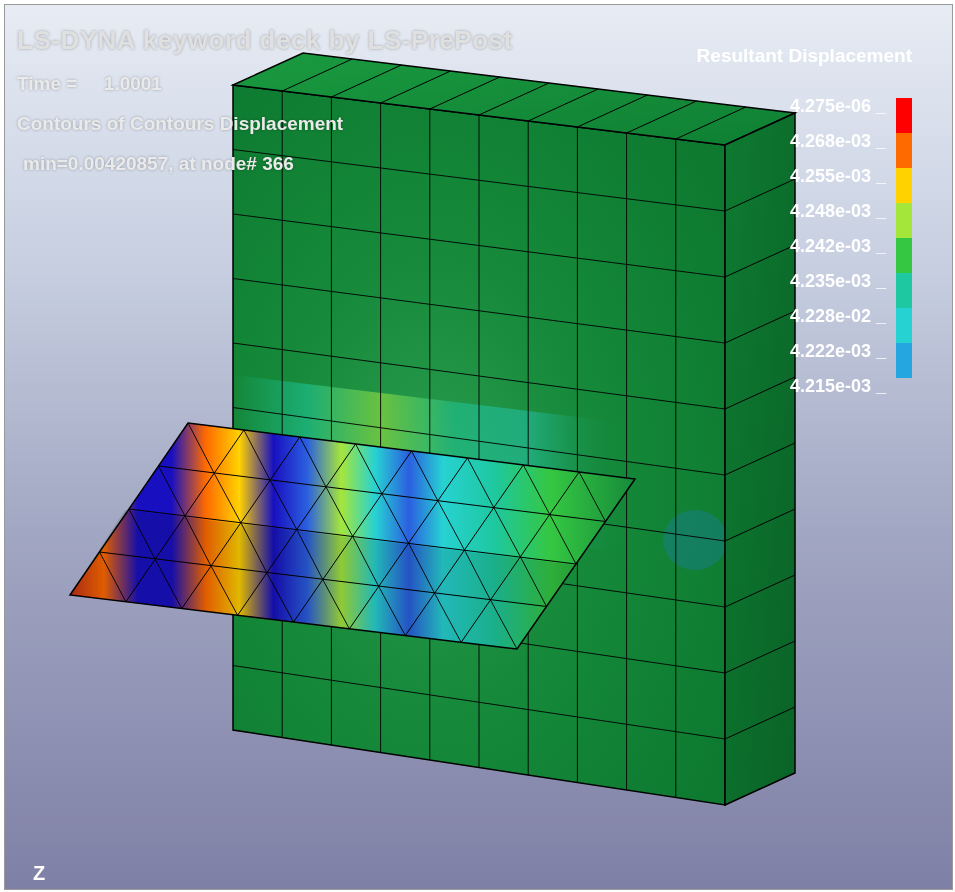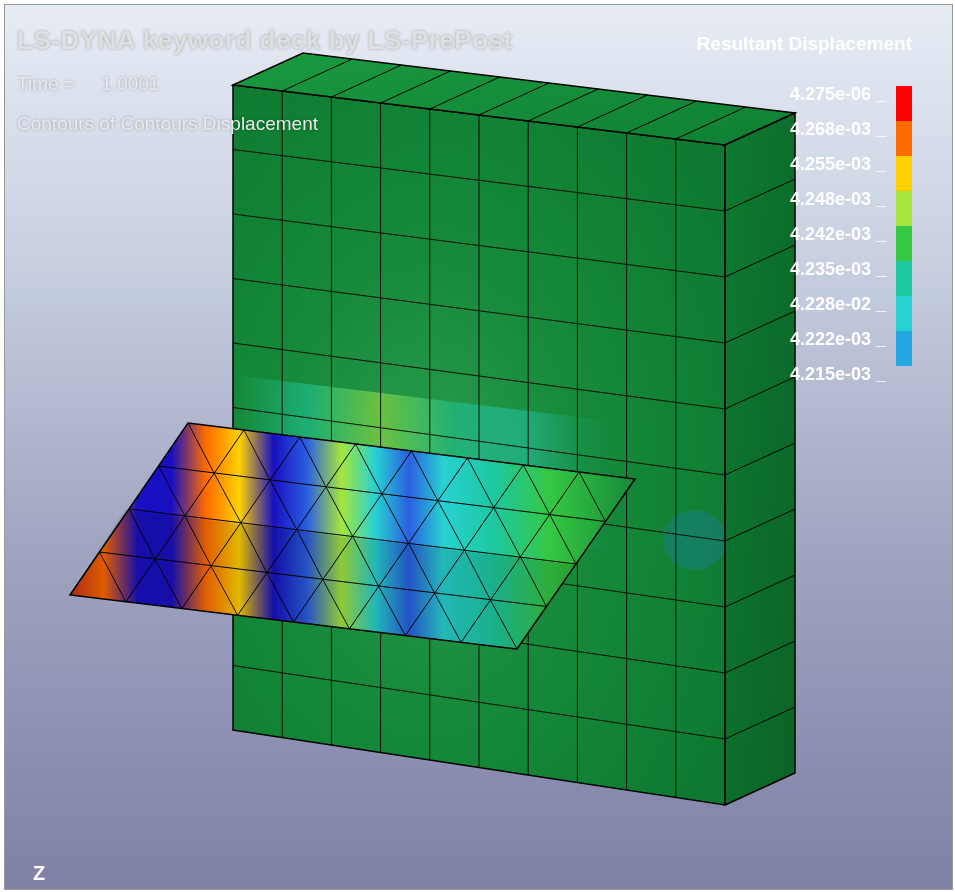--- a/index.html
+++ b/index.html
@@ -29,29 +29,29 @@
   }
   .annot .title {
     font-size: 26px;
     font-weight: bold;
     letter-spacing: 0.5px;
     color: #e0e0e0;
     margin-bottom: 2px;
   }
   .annot .line {
     font-size: 19px;
-    font-weight: normal;
+    font-weight: bold;
     color: #eaeaea;
     line-height: 1.25;
     margin-top: 16px;
   }
   .legend {
     position: absolute;
     right: 40px;
-    top: 28px;
+    top: 40px;
     color: #ffffff;
     font-size: 18px;
     font-weight: bold;
     text-align: left;
   }
   .legend .legend-title {
     font-size: 19px;
     margin-bottom: 22px;
     white-space: nowrap;
   }
@@ -270,20 +270,21 @@
     </g>
   </svg>
 
   <div class="annot">
     <div class="title">LS-DYNA keyword deck by LS-PrePost</div>
     <div class="line">
       <span>Time =</span>&nbsp;&nbsp;&nbsp;&nbsp;
       <span>1.0001</span>
     </div>
     <div class="line">Contours of Contours Displacement</div>
+    <div class="line" style="padding-left:6px;">min=0.00420857, at node# 366</div>
   </div>
 
   <div class="legend">
     <div class="legend-title">Resultant Displacement</div>
     <div id="legend-rows">
         <div class="row">
           <span class="val">4.275e-06 _</span>
           <span class="swatch" style="background: rgb(255, 0, 0);"></span>
         </div>
         <div class="row">

